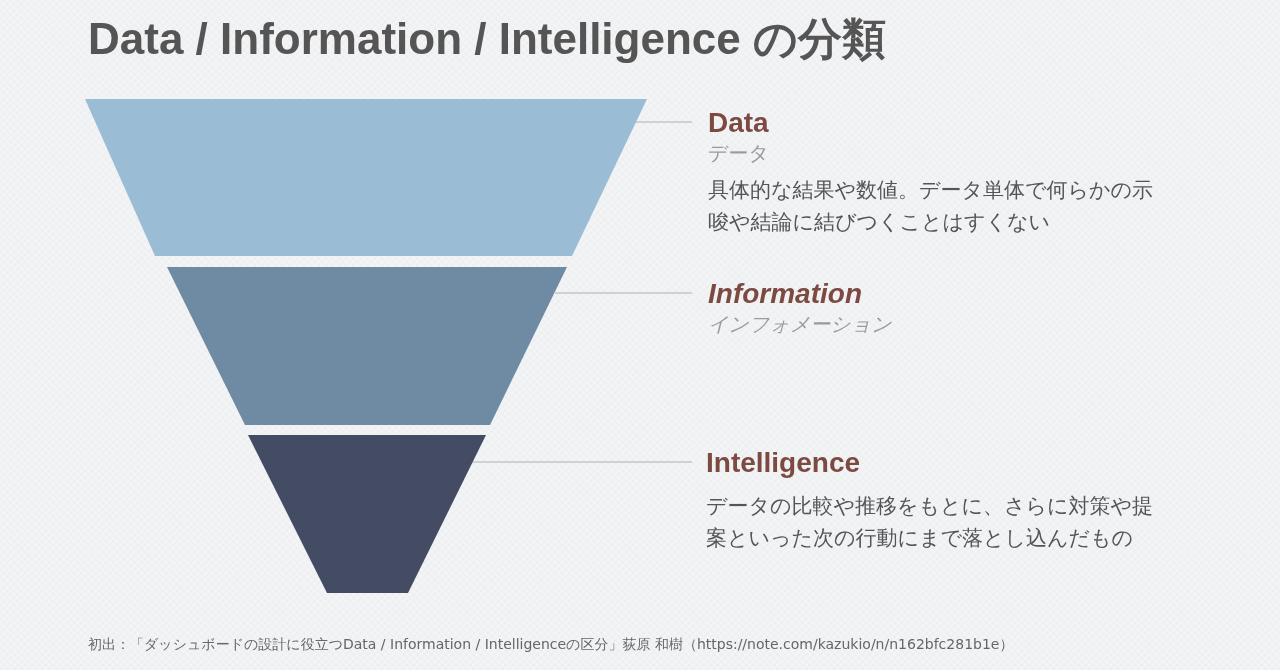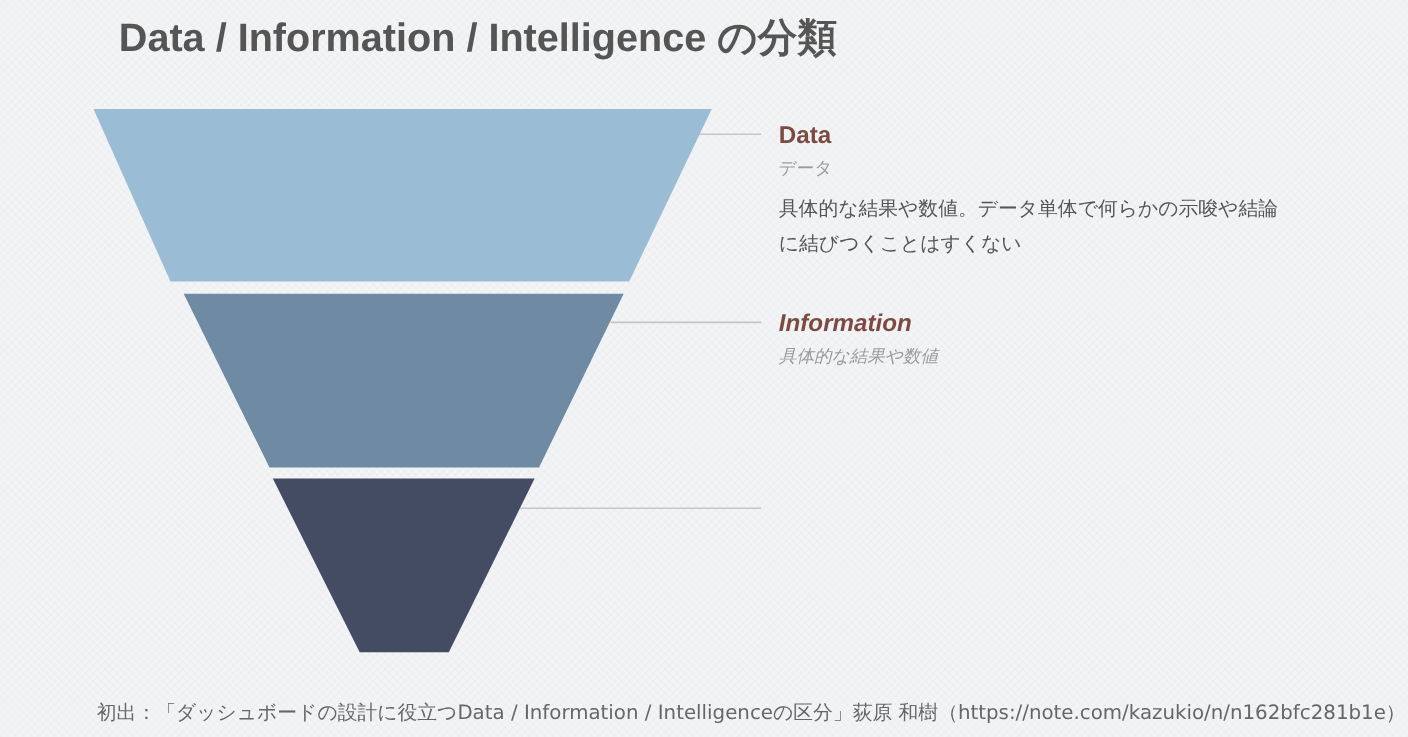--- a/index.html
+++ b/index.html
@@ -8,39 +8,39 @@
       background-color: #f3f4f6;
       background-image:
         repeating-linear-gradient(45deg, rgba(0,0,0,0.012) 0 2px, transparent 2px 5px),
         repeating-linear-gradient(-45deg, rgba(0,0,0,0.012) 0 2px, transparent 2px 5px);
       font-family: "DejaVu Sans", "Liberation Sans", sans-serif;
       color: #555;
     }
     .title {
       position: absolute; left: 88px; top: 10px;
       font-family: "Liberation Sans", "DejaVu Sans", sans-serif;
-      font-size: 36px; font-weight: bold; color: #555555;
-      letter-spacing: 0px; white-space: nowrap; margin-left: 20px;
+      font-size: 44px; font-weight: bold; color: #555555;
+      letter-spacing: 0px; white-space: nowrap;
     }
     svg.funnel { position: absolute; left: 0; top: 0; }
     .label-block { position: absolute; }
     .label-title {
       font-family: "Liberation Sans", "DejaVu Sans", sans-serif;
-      font-size: 22px; font-weight: bold; color: #7d4a42; line-height: 34px;
+      font-size: 28px; font-weight: bold; color: #7d4a42; line-height: 34px;
       white-space: nowrap;
     }
     .label-kana {
-      font-size: 16px; color: #9a9a9a; line-height: 22px; margin-top: 2px; white-space: nowrap;
+      font-size: 20px; color: #9a9a9a; line-height: 22px; margin-top: 2px; white-space: nowrap;
     }
     .label-desc {
-      font-size: 18px; color: #555; line-height: 32px; margin-top: 10px; width: 460px;
+      font-size: 21px; color: #555; line-height: 32px; margin-top: 10px; width: 460px;
     }
     .footer {
       position: absolute; left: 88px; top: 636px;
-      font-size: 18px; color: #666; white-space: nowrap;
+      font-size: 14px; color: #666; white-space: nowrap;
     }
   </style>
 </head>
 <body>
 
 <div class="title">Data / Information / Intelligence の分類</div>
 
 <svg class="funnel" width="1280" height="670">
 
   <line x1="630" y1="122" x2="692" y2="122" stroke="#c4c6c8" stroke-width="1.5"></line>
@@ -53,19 +53,21 @@
 </svg>
 
 <div class="label-block" style="left:708px; top:106px;">
   <div class="label-title">Data</div>
   <div class="label-kana">データ</div>
   <div class="label-desc">具体的な結果や数値。データ単体で何らかの示唆や結論に結びつくことはすくない</div>
 </div>
 
 <div class="label-block" style="left:708px; top:277px;font-style:italic;">
   <div class="label-title">Information</div>
-  <div class="label-kana">具体的な結果や数値</div>
+  <div class="label-kana">インフォメーション</div>
 </div>
 
 <div class="label-block" style="left:706px; top:446px;">
+  <div class="label-title">Intelligence</div>
+  <div class="label-desc">データの比較や推移をもとに、さらに対策や提案といった次の行動にまで落とし込んだもの</div>
 </div>
 
 <div class="footer">初出：「ダッシュボードの設計に役立つData / Information / Intelligenceの区分」荻原 和樹（https://note.com/kazukio/n/n162bfc281b1e）</div>
 
 </body></html>

